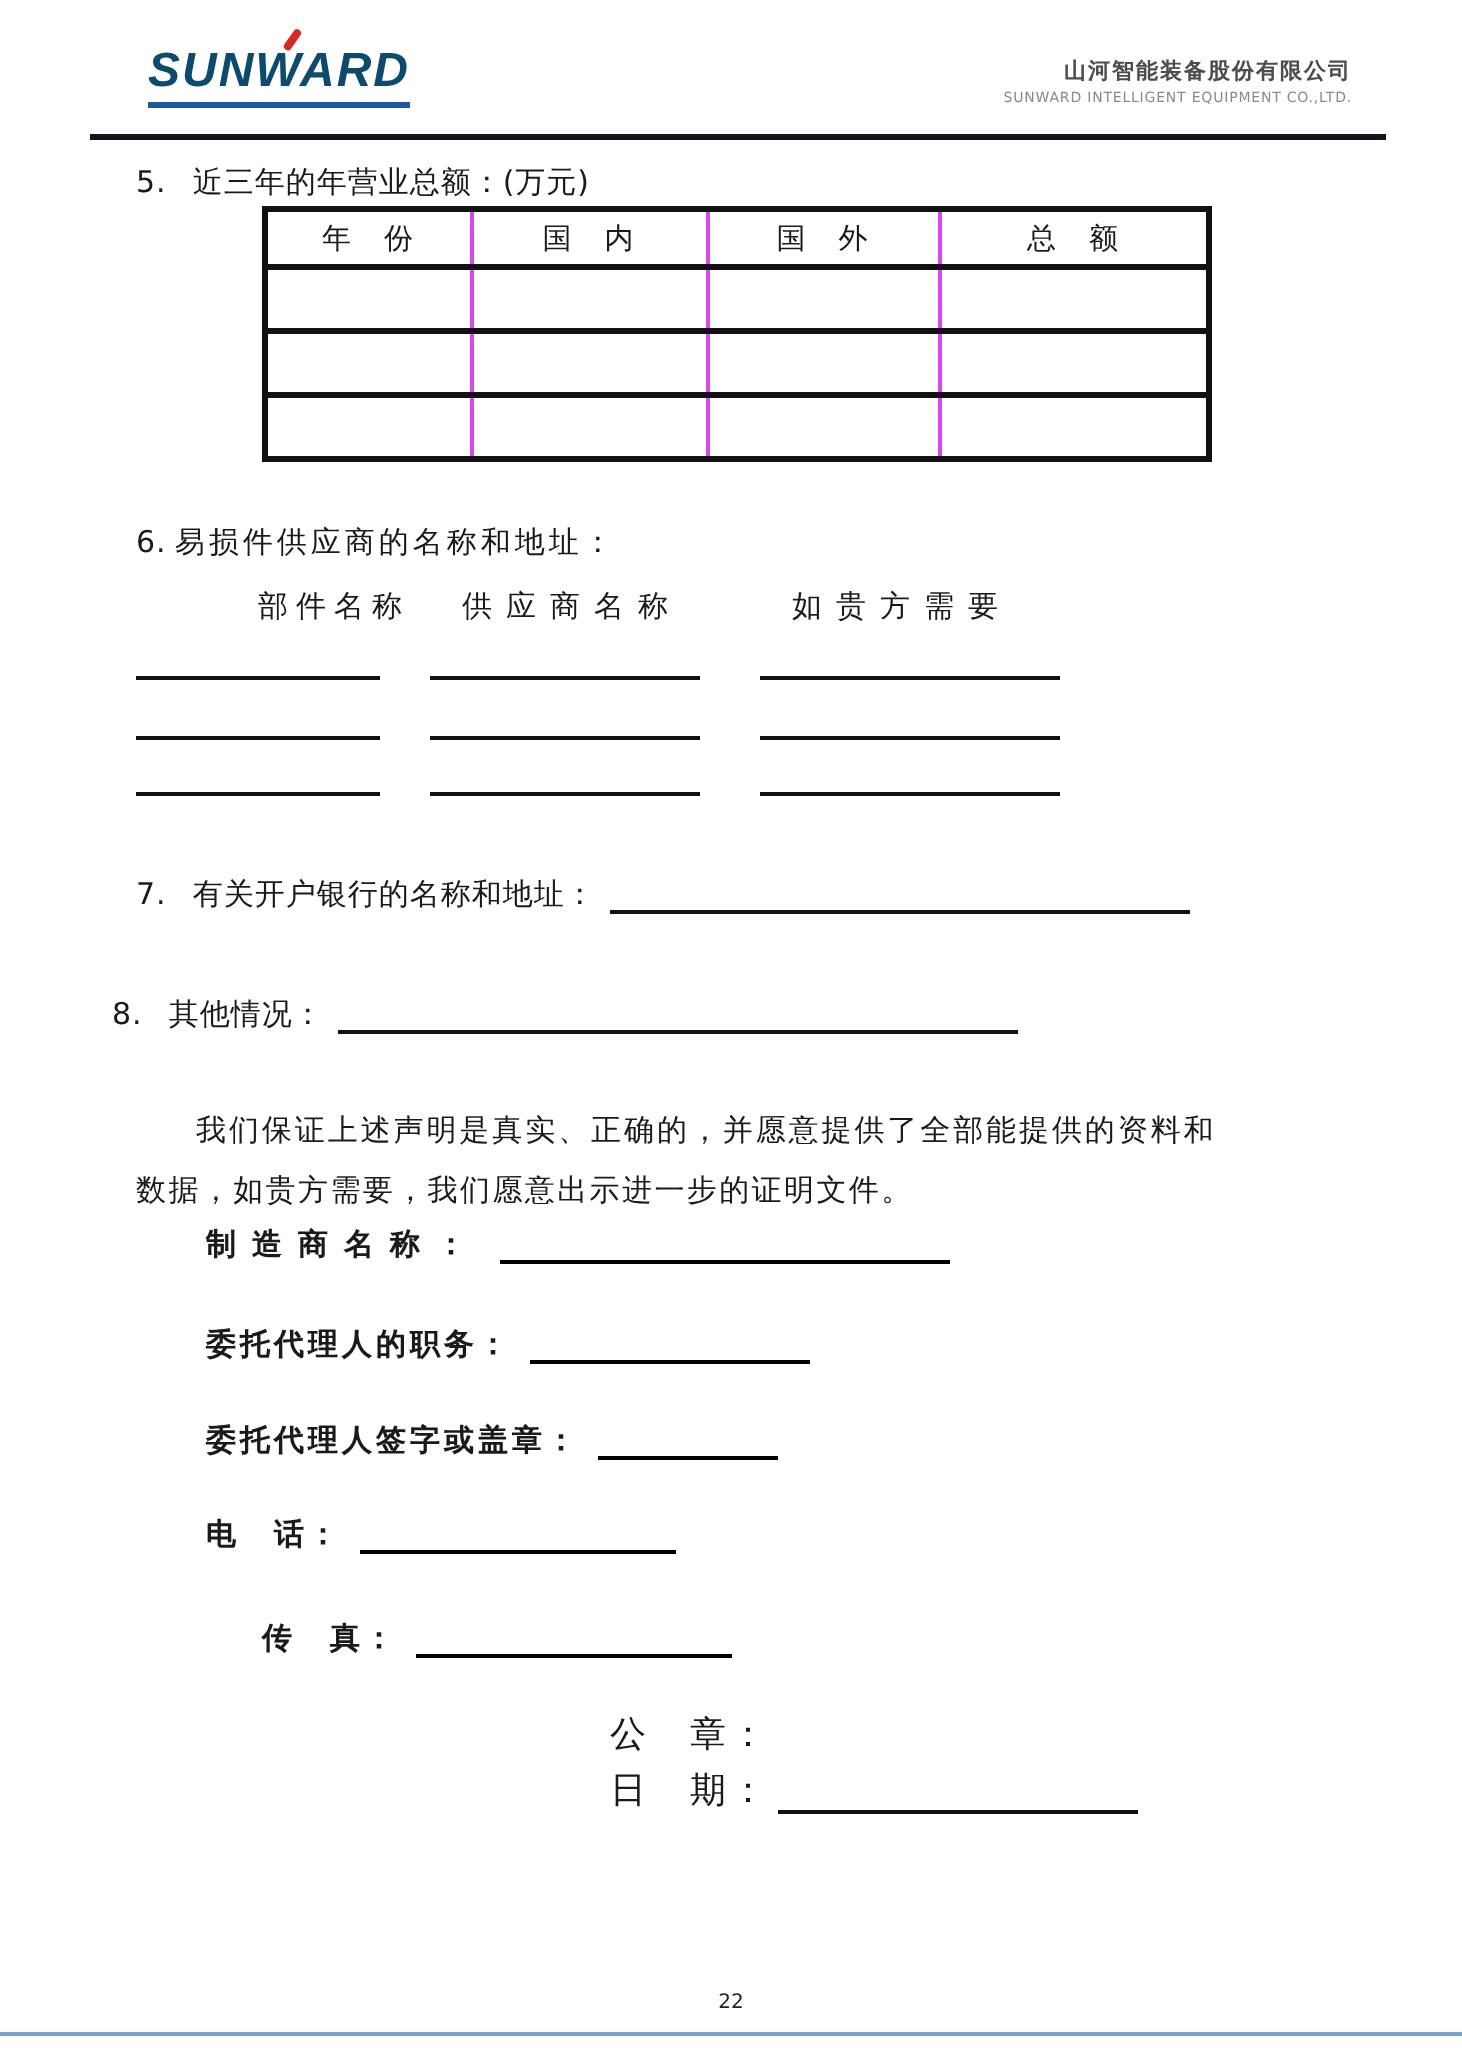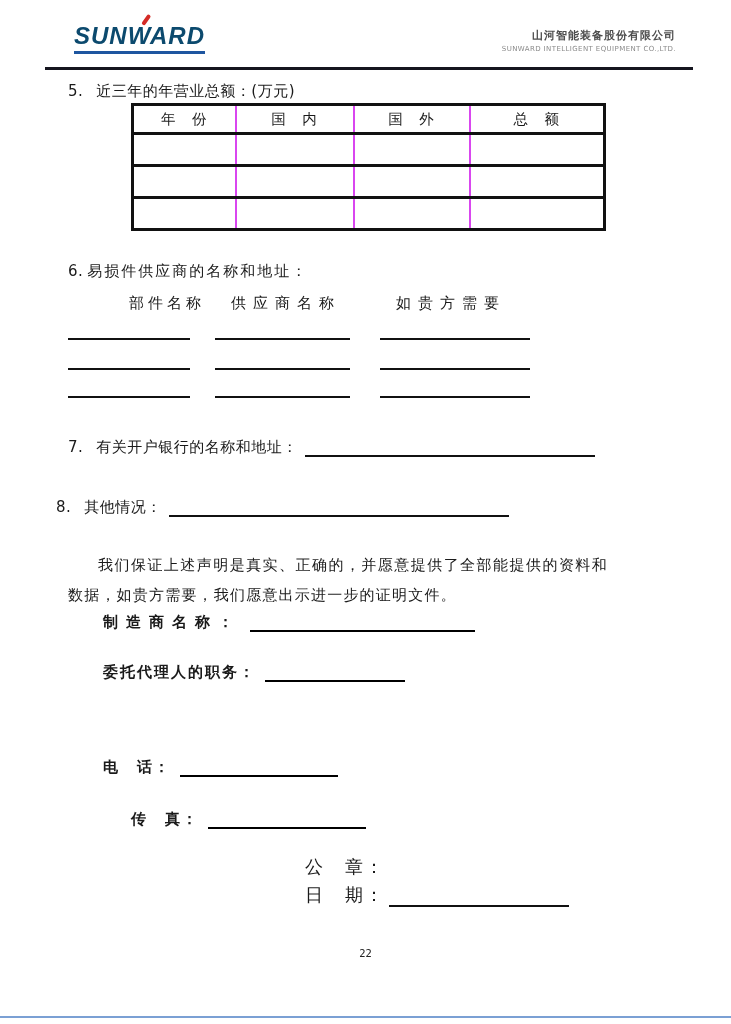--- a/index.html
+++ b/index.html
@@ -75,21 +75,21 @@
     margin-top:28px;
   }
 
   
   .field{left:103px;white-space:nowrap;}
   .field .lbl{font-size:15px;font-weight:bold;}
   .field .fill{border-bottom:2.5px solid #000;margin-left:9px;}
 
   .stamp{left:305px;font-size:18px;letter-spacing:2px;white-space:nowrap;}
 
-  .page-num{left:0;top:948px;width:731px;text-align:center;font-size:10px;color:#222;}
+  .page-num{left:0;top:996px;width:731px;text-align:center;font-size:10px;color:#222;}
   .footer-line{left:0;top:1016px;width:731px;height:2px;background:#7ba0d4;}
 </style>
 </head>
 <body>
 
 <div id="page">
 
   <div class="abs logo">
     <div class="logo-text">SUNWARD</div>
     <span class="logo-accent"></span>
@@ -168,20 +168,23 @@
   </div>
 
   <div class="abs para">我们保证上述声明是真实、正确的，并愿意提供了全部能提供的资料和数据，如贵方需要，我们愿意出示进一步的证明文件。</div>
 
   <div class="abs field" style="top:612px;">
     <span class="lbl ls8">制造商名称：</span><span class="fill" style="width:225px;"></span>
   </div>
   <div class="abs field" style="top:662px;">
     <span class="lbl ls2">委托代理人的职务：</span><span class="fill" style="width:140px;"></span>
   </div>
+  <div class="abs field" style="top:710px;">
+    <span class="lbl ls2">委托代理人签字或盖章：</span><span class="fill" style="width:90px;"></span>
+  </div>
   <div class="abs field" style="top:757px;">
     <span class="lbl ls2">电　话：</span><span class="fill" style="width:158px;"></span>
   </div>
   <div class="abs field" style="top:809px;margin-left:28px;">
     <span class="lbl ls2">传　真：</span><span class="fill" style="width:158px;"></span>
   </div>
 
   <div class="abs stamp" style="top:855px;">
     <span>公　章：</span>
   </div>

